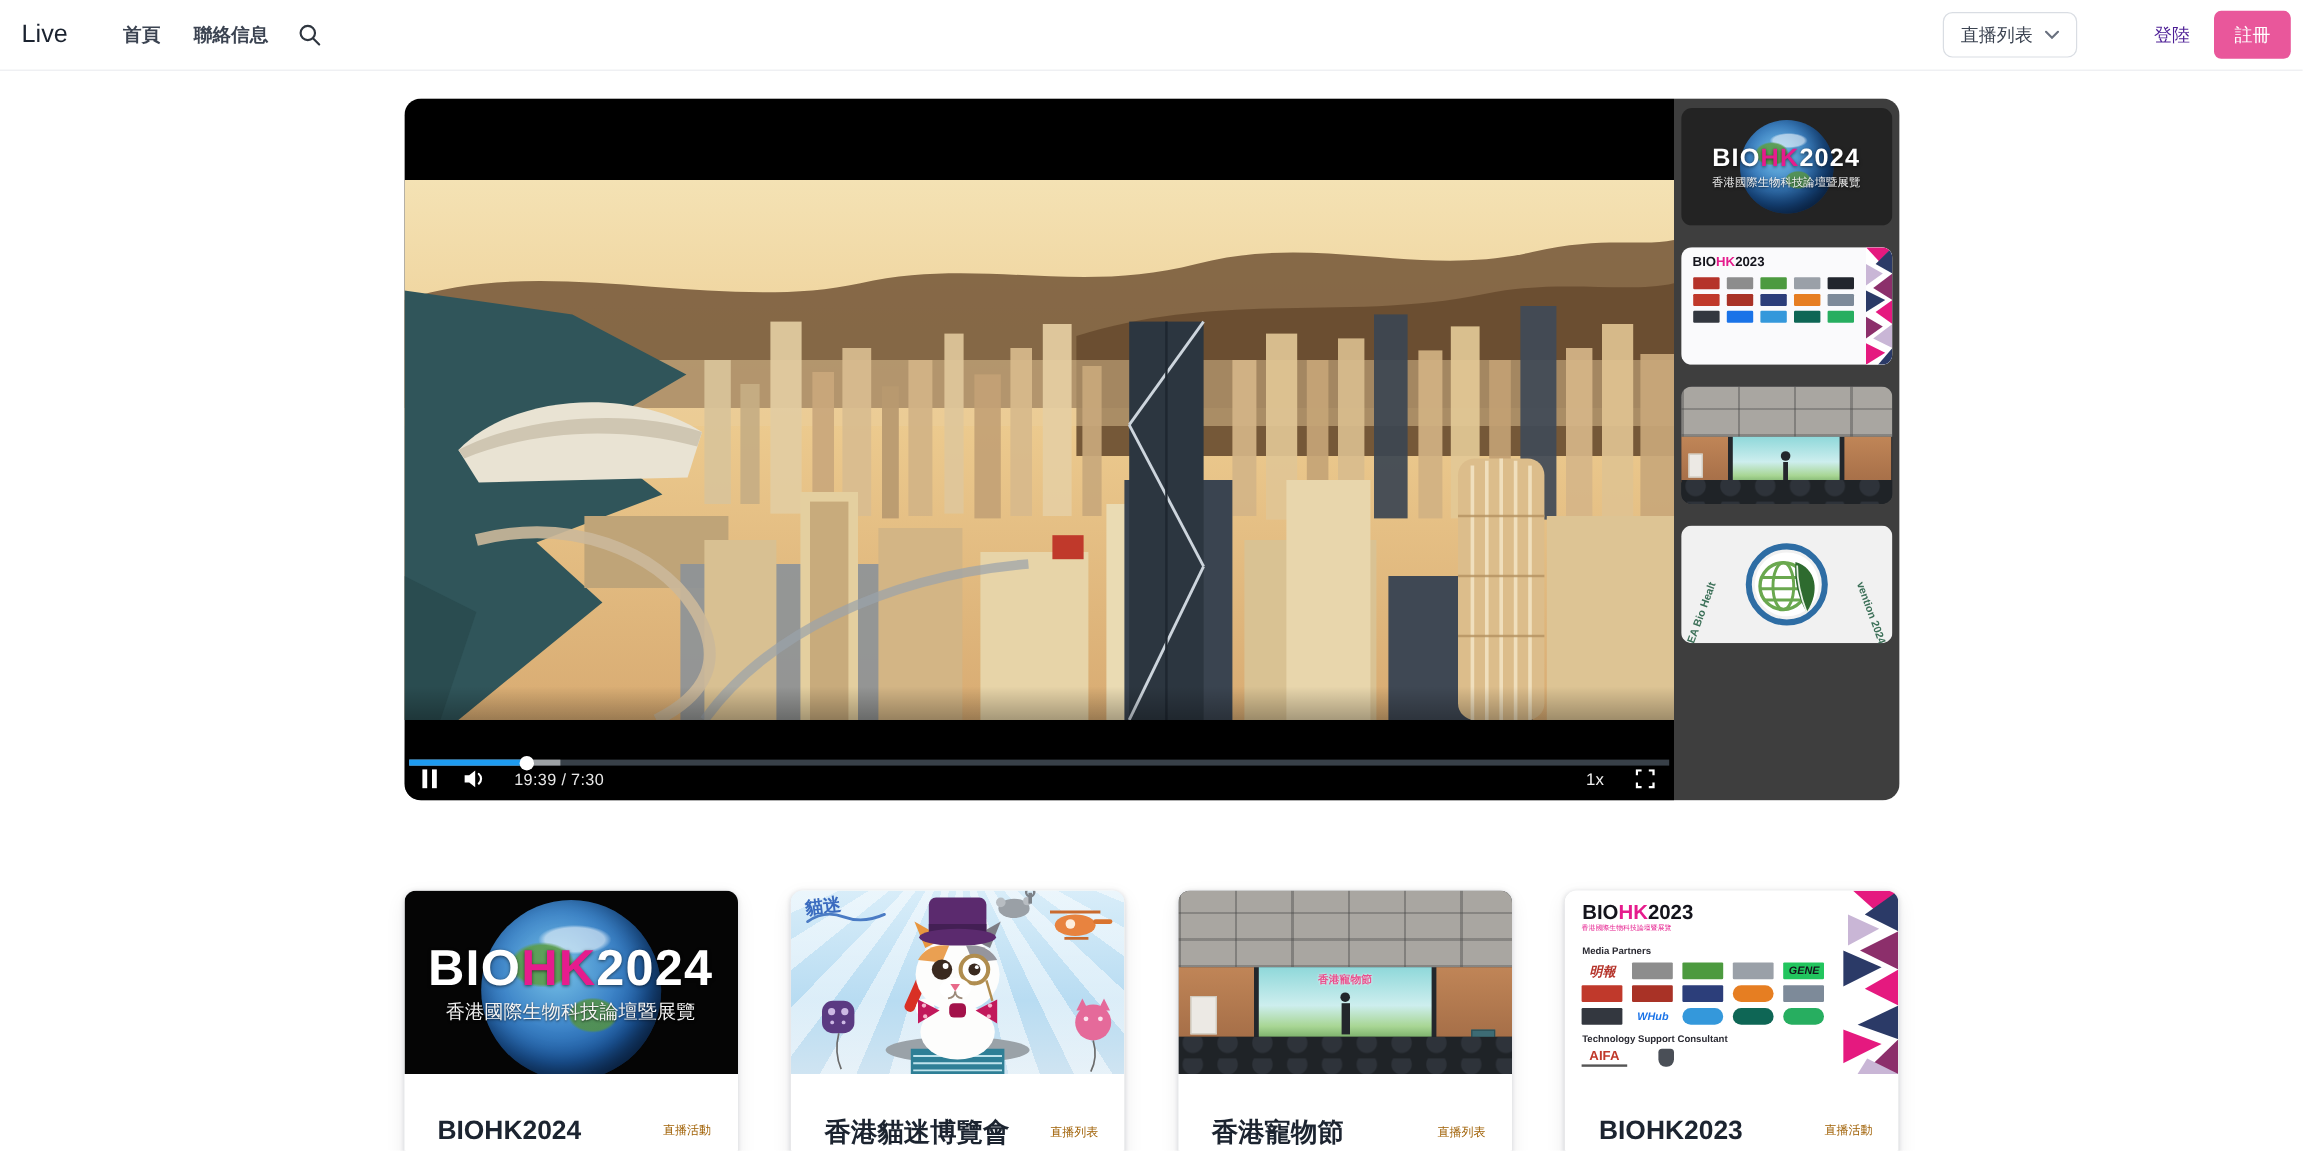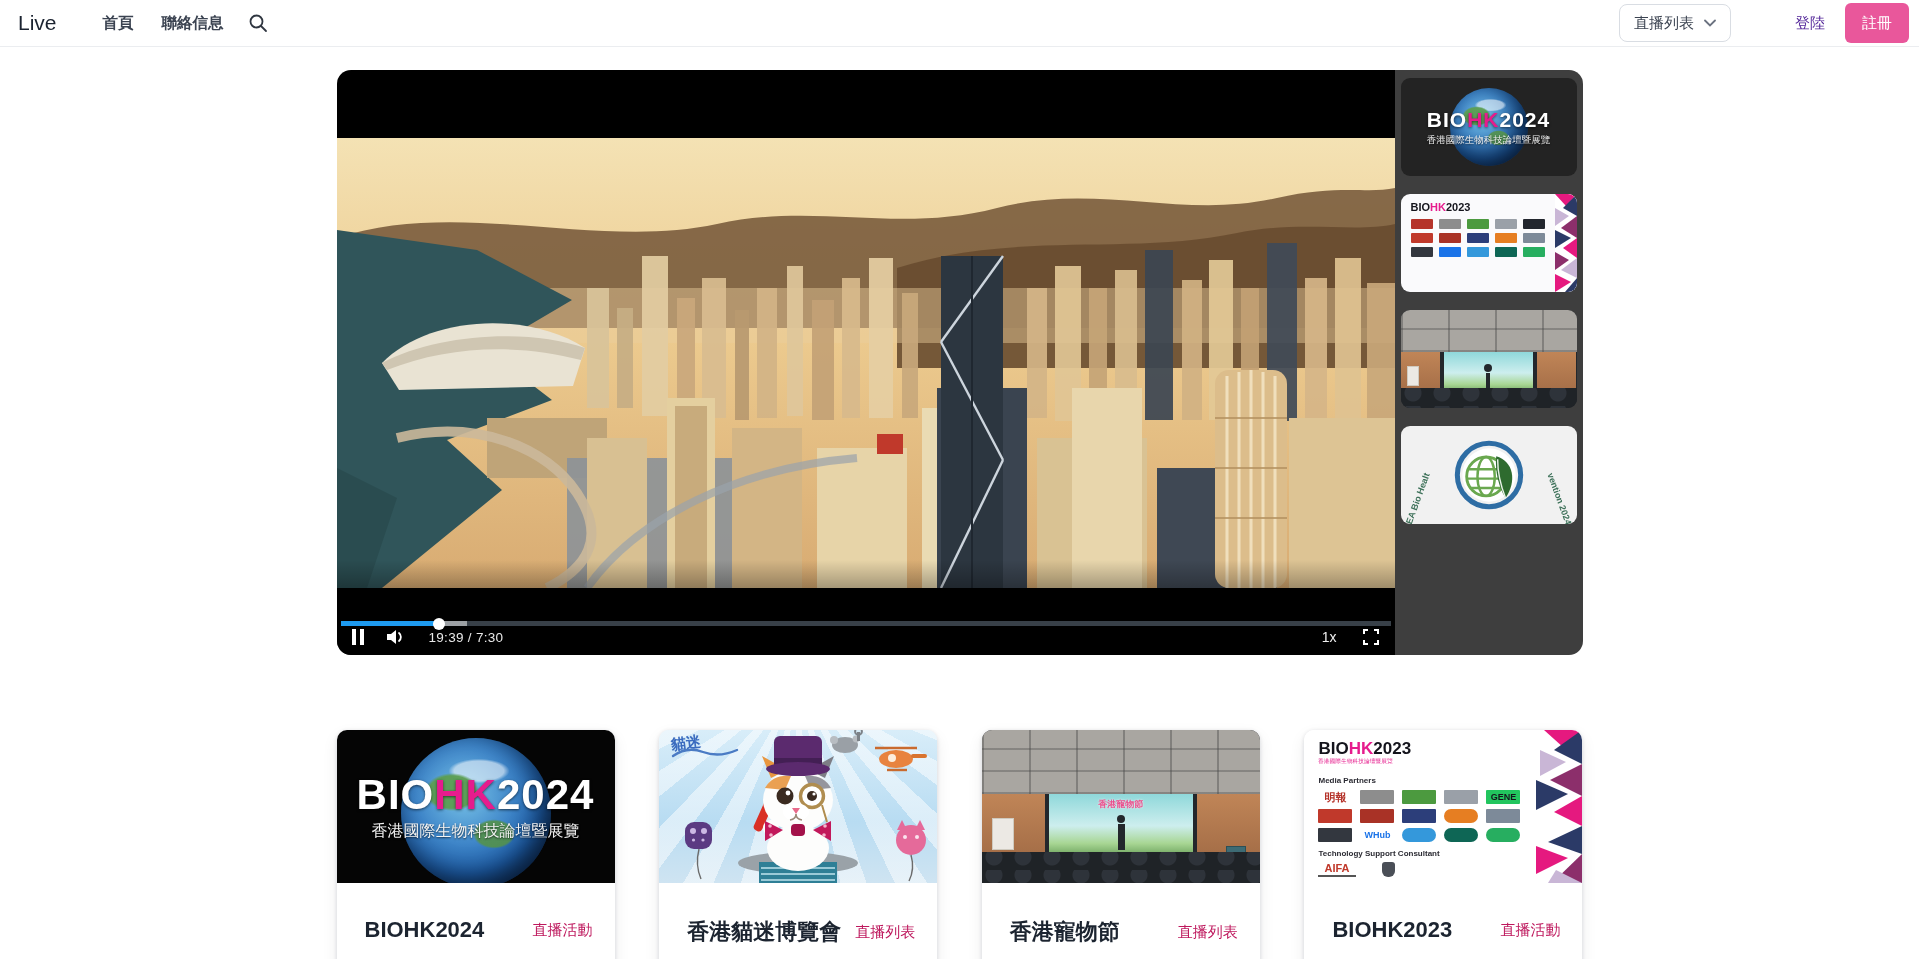--- a/index.html
+++ b/index.html
@@ -1,20 +1,20 @@
 <!DOCTYPE html>
 <html style="--accent-pink: #e9579b; --logo-pink: #e61c8d; --progress-blue: #1e9bf0; --sidebar-bg: #3e3e3e;"><head>
 <meta charset="utf-8">
 <style>
   * { margin:0; padding:0; box-sizing:border-box; }
   html,body { width:1919px; height:959px; overflow:hidden; background:#fff;
     font-family:"Liberation Sans","DejaVu Sans",sans-serif; color:#1f2937; }
 
   
-  header { height:47px; display:flex; align-items:center; justify-content:space-between;
+  header { height:59px; display:flex; align-items:center; justify-content:space-between;
     padding:0 10px 0 18px; border-bottom:1px solid #ebedf0; background:#fff; }
   .h-left { display:flex; align-items:center; }
   .logo { font-size:21px; color:#1b2330; margin-right:46px; cursor:pointer; }
   nav { display:flex; gap:28px; }
   nav a { font-size:15.5px; font-weight:700; color:#3b4351; cursor:pointer; text-decoration:none; }
   .search-btn { margin-left:24px; display:flex; align-items:center; cursor:pointer; }
   .h-right { display:flex; align-items:center; }
   .lang { display:flex; align-items:center; gap:10px; height:38px; padding:0 14px;
     background:#fff; border:1px solid #d9dde3; border-radius:8px; font-size:15px; color:#3b4351; cursor:pointer; }
   .login { font-size:15px; color:#4c1d95; margin:0 20px 0 64px; cursor:pointer; text-decoration:none; }
@@ -100,21 +100,21 @@
   .one-fine { margin-top:3px; height:3px; width:78%; opacity:.75;
     background:repeating-linear-gradient(90deg,#8f8f8f 0 5px, transparent 5px 8px); }
 
   
   .cards { display:flex; justify-content:space-between; margin-top:75px; }
   .card { width:278px; height:270px; border-radius:10px; background:#fff; overflow:hidden; cursor:pointer;
     box-shadow:0 1px 4px rgba(15,23,42,.14), 0 6px 16px rgba(15,23,42,.08); }
   .card-thumb { height:153px; position:relative; overflow:hidden; }
   .card-meta { display:flex; align-items:center; justify-content:space-between; padding:34px 22px 0 28px; }
   .card-title { font-size:22px; font-weight:700; color:#1c2430; }
-  .card-badge { font-size:15px; color:#be185d; }
+  .card-badge { font-size:10px; color:#a16207; }
 
   .card-bio24 { background:#050505; height:100%; display:flex; flex-direction:column;
     align-items:center; justify-content:center; position:relative; }
 
   .card-cat { height:100%; position:relative;
     background:
       repeating-conic-gradient(from -28deg at 50% -30%, rgba(255,255,255,0) 0 7deg, rgba(255,255,255,.5) 7deg 14deg),
       linear-gradient(180deg,#d8edf9 0%,#b8dcf2 60%,#cfe4f2 100%); }
   .cat-decor { position:absolute; left:12px; top:4px; font-size:15px; font-weight:700;
     color:#3a6bbf; transform:rotate(-7deg); }
@@ -508,21 +508,21 @@
     </div>
 
     <div class="card" data-interactable="true">
       <div class="card-thumb">
         <div class="card-bio23">
           <div class="mini-logo" style="font-size:17px;line-height:1;">
             <span data-interactable="false">BIO</span><span class="hkpink" data-interactable="false">HK</span><span data-interactable="false">2023</span>
           </div>
           <div class="mini-sub" style="font-size:8px;transform:scale(.72);" data-interactable="false">香港國際生物科技論壇暨展覽</div>
           <div class="mp-label" style="margin-top:8px;" data-interactable="false">Media Partners</div>
-          <div class="chipgrid" style="grid-template-columns:repeat(5,34px);gap:5px 8px;margin-top:5px;" data-interactable="false">
+          <div class="chipgrid" style="grid-template-columns:repeat(5,34px);gap:5px 8px;margin-top:5px;font-style:italic;" data-interactable="false">
             <div class="chip chip-txt" style="height:14px;color:#b5332a;font-family:'Liberation Serif',serif;font-size:11px;" data-interactable="false">明報</div>
             <div class="chip" style="height:14px;background:#8d8d8d" data-interactable="false"></div>
             <div class="chip" style="height:14px;background:#4c9a3f" data-interactable="false"></div>
             <div class="chip" style="height:14px;background:#9aa0a8" data-interactable="false"></div>
             <div class="chip chip-txt" style="height:14px;color:#14141c;background:#22c55e;" data-interactable="false">GENE</div>
             <div class="chip" style="height:14px;background:#c0392b" data-interactable="false"></div>
             <div class="chip" style="height:14px;background:#a93226" data-interactable="false"></div>
             <div class="chip" style="height:14px;background:#2c3e7a" data-interactable="false"></div>
             <div class="chip" style="height:14px;background:#e67e22;border-radius:7px;" data-interactable="false"></div>
             <div class="chip" style="height:14px;background:#7d8a99" data-interactable="false"></div>

